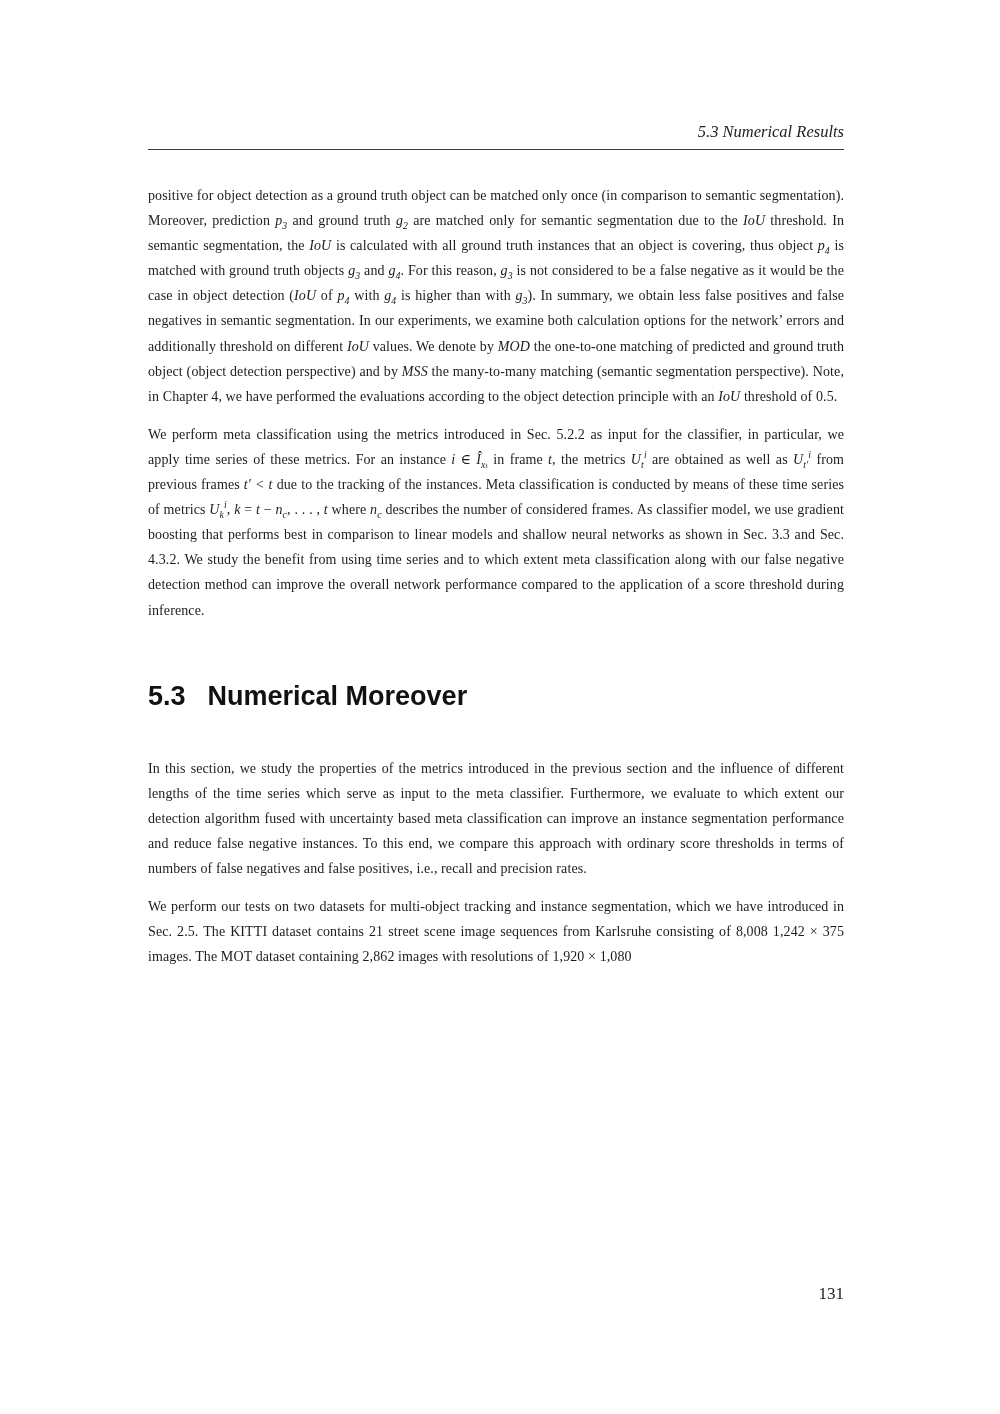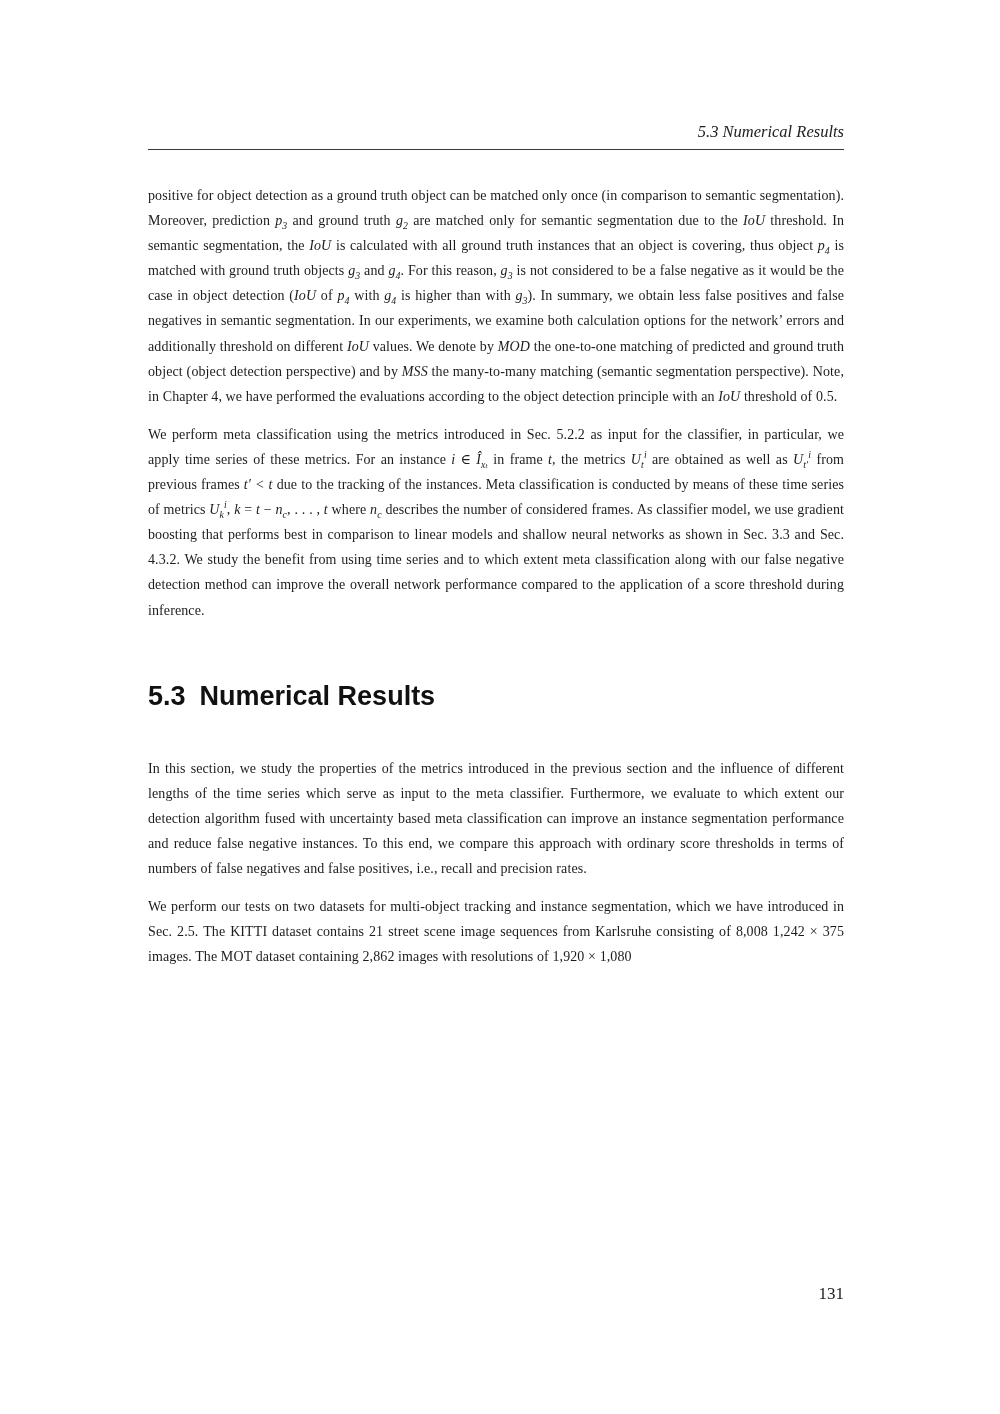--- a/index.html
+++ b/index.html
@@ -50,21 +50,21 @@
   .section-heading {
     font-family: "Liberation Sans", "DejaVu Sans", sans-serif;
     font-weight: bold;
     font-size: 27px;
     line-height: 32px;
     color: #111111;
     margin: 57px 0 44px 0;
   }
   .section-heading .sec-num {
     display: inline-block;
-    margin-right: 14px;
+    margin-right: 22px;
   }
   .page-footer {
     position: absolute;
     right: 156px;
     top: 1284px;
     font-size: 17px;
     color: #1c1c1c;
   }
 </style>
 </head>
@@ -75,21 +75,21 @@
 
     <div class="running-header">
       <span>5.3 Numerical Results</span>
     </div>
 
     <p class="para"><span>positive for object detection as a ground truth object can be matched only once (in comparison to semantic segmentation). Moreover, prediction </span><span class="math">p</span><sub class="math">3</sub><span> and ground truth </span><span class="math">g</span><sub class="math">2</sub><span> are matched only for semantic segmentation due to the </span><span class="math">IoU</span><span> threshold. In semantic segmentation, the </span><span class="math">IoU</span><span> is calculated with all ground truth instances that an object is covering, thus object </span><span class="math">p</span><sub class="math">4</sub><span> is matched with ground truth objects </span><span class="math">g</span><sub class="math">3</sub><span> and </span><span class="math">g</span><sub class="math">4</sub><span>. For this reason, </span><span class="math">g</span><sub class="math">3</sub><span> is not considered to be a false negative as it would be the case in object detection (</span><span class="math">IoU</span><span> of </span><span class="math">p</span><sub class="math">4</sub><span> with </span><span class="math">g</span><sub class="math">4</sub><span> is higher than with </span><span class="math">g</span><sub class="math">3</sub><span>). In summary, we obtain less false positives and false negatives in semantic segmentation. In our experiments, we examine both calculation options for the network’ errors and additionally threshold on different </span><span class="math">IoU</span><span> values. We denote by </span><span class="math">MOD</span><span> the one-to-one matching of predicted and ground truth object (object detection perspective) and by </span><span class="math">MSS</span><span> the many-to-many matching (semantic segmentation perspective). Note, in Chapter 4, we have performed the evaluations according to the object detection principle with an </span><span class="math">IoU</span><span> threshold of 0.5.</span></p>
 
     <p class="para"><span>We perform meta classification using the metrics introduced in Sec. 5.2.2 as input for the classifier, in particular, we apply time series of these metrics. For an instance </span><span class="math">i</span><span> ∈ </span><span class="math">Î</span><sub class="math">xₜ</sub><span> in frame </span><span class="math">t</span><span>, the metrics </span><span class="math">U</span><sub class="math">t</sub><sup class="math">i</sup><span> are obtained as well as </span><span class="math">U</span><sub class="math">t′</sub><sup class="math">i</sup><span> from previous frames </span><span class="math">t′ &lt; t</span><span> due to the tracking of the instances. Meta classification is conducted by means of these time series of metrics </span><span class="math">U</span><sub class="math">k</sub><sup class="math">i</sup><span>, </span><span class="math">k</span><span> = </span><span class="math">t</span><span> − </span><span class="math">n</span><sub class="math">c</sub><span>, . . . , </span><span class="math">t</span><span> where </span><span class="math">n</span><sub class="math">c</sub><span> describes the number of considered frames. As classifier model, we use gradient boosting that performs best in comparison to linear models and shallow neural networks as shown in Sec. 3.3 and Sec. 4.3.2. We study the benefit from using time series and to which extent meta classification along with our false negative detection method can improve the overall network performance compared to the application of a score threshold during inference.</span></p>
 
     <h2 class="section-heading">
-      <span class="sec-num">5.3</span><span>Numerical Results</span>
+      <span class="sec-num">5.3</span><span>Numerical Moreover</span>
     </h2>
 
     <p class="para"><span>In this section, we study the properties of the metrics introduced in the previous section and the influence of different lengths of the time series which serve as input to the meta classifier. Furthermore, we evaluate to which extent our detection algorithm fused with uncertainty based meta classification can improve an instance segmentation performance and reduce false negative instances. To this end, we compare this approach with ordinary score thresholds in terms of numbers of false negatives and false positives, i.e., recall and precision rates.</span></p>
 
     <p class="para"><span>We perform our tests on two datasets for multi-object tracking and instance segmentation, which we have introduced in Sec. 2.5. The KITTI dataset contains 21 street scene image sequences from Karlsruhe consisting of 8,008 1,242 × 375 images. The MOT dataset containing 2,862 images with resolutions of 1,920 × 1,080</span></p>
 
   </div>
 
   <div class="page-footer">
     <span>131</span>

